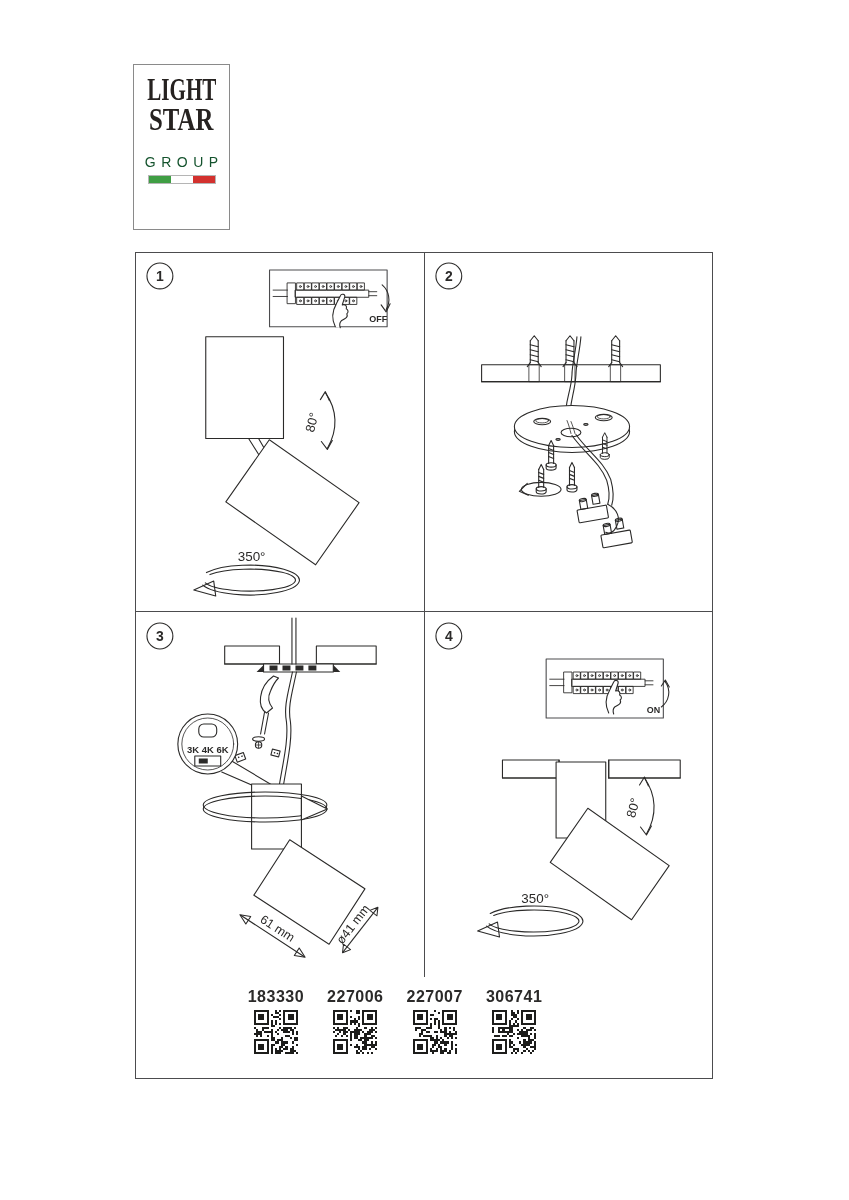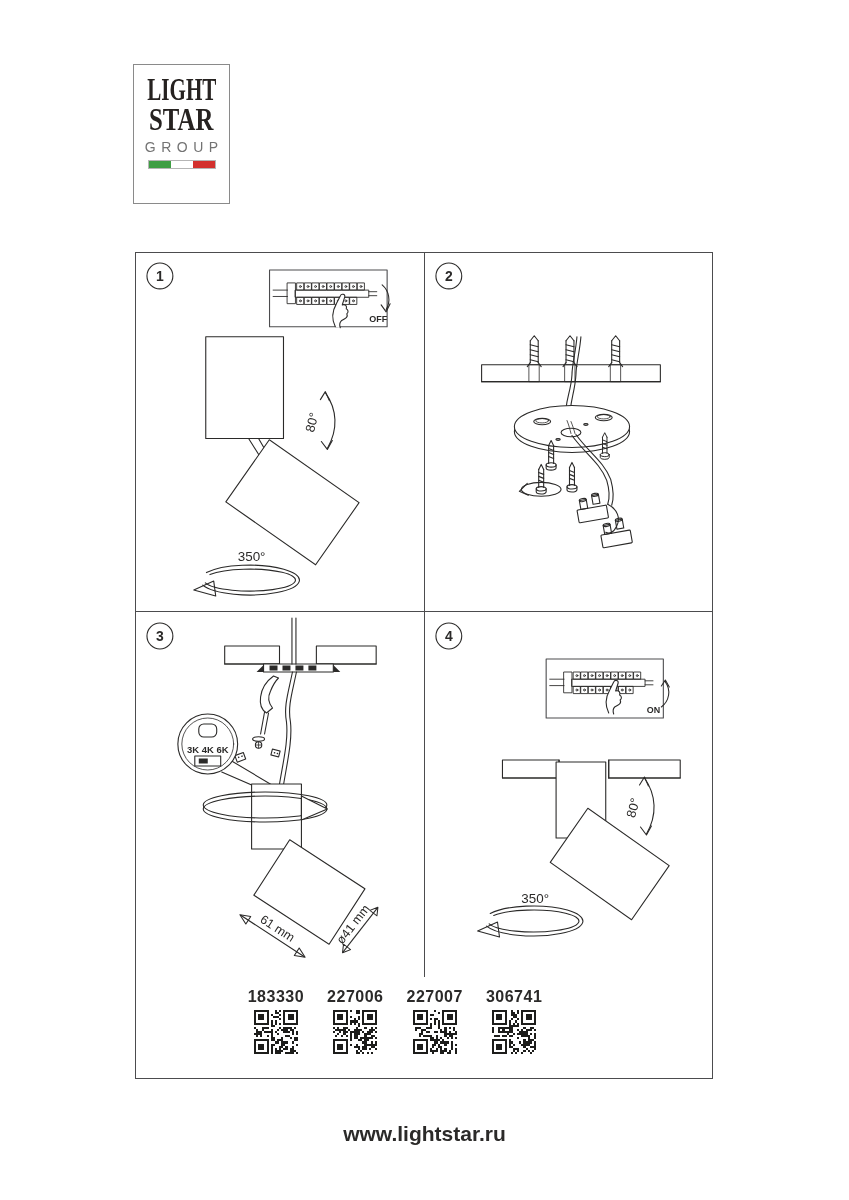--- a/index.html
+++ b/index.html
@@ -1,26 +1,26 @@
 <!DOCTYPE html>
 <html><head>
 <meta charset="utf-8">
 <style>
   html,body{margin:0;padding:0;background:#ffffff;}
   .page{position:relative;width:849px;height:1200px;background:#fff;overflow:hidden;
         font-family:"Liberation Sans",sans-serif;color:#262220;}
 
   
-  .logo-box{position:absolute;left:133px;top:64px;width:97px;height:140px;
+  .logo-box{position:absolute;left:133px;top:64px;width:97px;height:166px;
             border:1px solid #8a8a8a;display:flex;flex-direction:column;align-items:center;box-sizing:border-box;}
   .logo-light,.logo-star{font-family:"Liberation Serif",serif;font-weight:bold;font-size:31px;
             line-height:30px;color:#262220;white-space:nowrap;}
   .logo-light{margin-top:10px;transform:scaleX(.68);}
   .logo-star{transform:scaleX(.80);}
-  .logo-group{font-size:14px;color:#737373;letter-spacing:5.5px;margin-top:4px;margin-right:-5.5px;}
+  .logo-group{font-size:14px;color:#14532d;letter-spacing:5.5px;margin-top:19px;margin-right:-5.5px;}
   .flag{margin-top:5px;width:66px;height:7px;border:1px solid #b5b5b5;display:flex;box-sizing:content-box;}
   .flag span{flex:1;}
   .header-text{position:absolute;right:136px;top:58px;text-align:right;}
   .ht-series,.ht-articles{font-size:24px;font-weight:bold;line-height:31px;}
   .ht-instr1{margin-top:24px;}
   .ht-instr1,.ht-instr2{font-size:23px;font-weight:bold;line-height:30px;letter-spacing:1.5px;margin-right:-1.5px;}
 
   
   .grid{position:absolute;left:135px;top:252px;width:578px;height:827px;
         border:1px solid #4c4c4e;box-sizing:border-box;}
@@ -385,15 +385,14 @@
       </div>
       <div class="qr-item">
         <div class="qr-label">306741</div>
         <svg viewBox="0 0 21 21">
             <path d="M0 0h1v1h-1zM0 6h1v1h-1zM1 0h1v1h-1zM1 6h1v1h-1zM2 0h1v1h-1zM2 6h1v1h-1zM3 0h1v1h-1zM3 6h1v1h-1zM4 0h1v1h-1zM4 6h1v1h-1zM5 0h1v1h-1zM5 6h1v1h-1zM6 0h1v1h-1zM6 6h1v1h-1zM0 1h1v1h-1zM6 1h1v1h-1zM0 2h1v1h-1zM6 2h1v1h-1zM0 3h1v1h-1zM6 3h1v1h-1zM0 4h1v1h-1zM6 4h1v1h-1zM0 5h1v1h-1zM6 5h1v1h-1zM2 2h1v1h-1zM3 2h1v1h-1zM4 2h1v1h-1zM2 3h1v1h-1zM3 3h1v1h-1zM4 3h1v1h-1zM2 4h1v1h-1zM3 4h1v1h-1zM4 4h1v1h-1zM14 0h1v1h-1zM14 6h1v1h-1zM15 0h1v1h-1zM15 6h1v1h-1zM16 0h1v1h-1zM16 6h1v1h-1zM17 0h1v1h-1zM17 6h1v1h-1zM18 0h1v1h-1zM18 6h1v1h-1zM19 0h1v1h-1zM19 6h1v1h-1zM20 0h1v1h-1zM20 6h1v1h-1zM14 1h1v1h-1zM20 1h1v1h-1zM14 2h1v1h-1zM20 2h1v1h-1zM14 3h1v1h-1zM20 3h1v1h-1zM14 4h1v1h-1zM20 4h1v1h-1zM14 5h1v1h-1zM20 5h1v1h-1zM16 2h1v1h-1zM17 2h1v1h-1zM18 2h1v1h-1zM16 3h1v1h-1zM17 3h1v1h-1zM18 3h1v1h-1zM16 4h1v1h-1zM17 4h1v1h-1zM18 4h1v1h-1zM0 14h1v1h-1zM0 20h1v1h-1zM1 14h1v1h-1zM1 20h1v1h-1zM2 14h1v1h-1zM2 20h1v1h-1zM3 14h1v1h-1zM3 20h1v1h-1zM4 14h1v1h-1zM4 20h1v1h-1zM5 14h1v1h-1zM5 20h1v1h-1zM6 14h1v1h-1zM6 20h1v1h-1zM0 15h1v1h-1zM6 15h1v1h-1zM0 16h1v1h-1zM6 16h1v1h-1zM0 17h1v1h-1zM6 17h1v1h-1zM0 18h1v1h-1zM6 18h1v1h-1zM0 19h1v1h-1zM6 19h1v1h-1zM2 16h1v1h-1zM3 16h1v1h-1zM4 16h1v1h-1zM2 17h1v1h-1zM3 17h1v1h-1zM4 17h1v1h-1zM2 18h1v1h-1zM3 18h1v1h-1zM4 18h1v1h-1zM9 0h1v1h-1zM12 0h1v1h-1zM9 1h1v1h-1zM10 1h1v1h-1zM12 1h1v1h-1zM9 2h1v1h-1zM10 2h1v1h-1zM11 2h1v1h-1zM10 3h1v1h-1zM11 3h1v1h-1zM9 4h1v1h-1zM12 4h1v1h-1zM8 5h1v1h-1zM11 5h1v1h-1zM8 6h1v1h-1zM10 6h1v1h-1zM12 6h1v1h-1zM8 7h1v1h-1zM9 7h1v1h-1zM10 7h1v1h-1zM11 7h1v1h-1zM12 7h1v1h-1zM0 8h1v1h-1zM3 8h1v1h-1zM4 8h1v1h-1zM5 8h1v1h-1zM6 8h1v1h-1zM7 8h1v1h-1zM8 8h1v1h-1zM9 8h1v1h-1zM15 8h1v1h-1zM18 8h1v1h-1zM19 8h1v1h-1zM0 9h1v1h-1zM3 9h1v1h-1zM5 9h1v1h-1zM8 9h1v1h-1zM9 9h1v1h-1zM12 9h1v1h-1zM14 9h1v1h-1zM16 9h1v1h-1zM17 9h1v1h-1zM18 9h1v1h-1zM20 9h1v1h-1zM0 10h1v1h-1zM3 10h1v1h-1zM4 10h1v1h-1zM5 10h1v1h-1zM6 10h1v1h-1zM7 10h1v1h-1zM8 10h1v1h-1zM9 10h1v1h-1zM13 10h1v1h-1zM14 10h1v1h-1zM15 10h1v1h-1zM16 10h1v1h-1zM7 11h1v1h-1zM10 11h1v1h-1zM12 11h1v1h-1zM13 11h1v1h-1zM14 11h1v1h-1zM15 11h1v1h-1zM16 11h1v1h-1zM18 11h1v1h-1zM20 11h1v1h-1zM1 12h1v1h-1zM2 12h1v1h-1zM3 12h1v1h-1zM5 12h1v1h-1zM6 12h1v1h-1zM8 12h1v1h-1zM9 12h1v1h-1zM14 12h1v1h-1zM15 12h1v1h-1zM16 12h1v1h-1zM17 12h1v1h-1zM20 12h1v1h-1zM12 13h1v1h-1zM17 13h1v1h-1zM20 13h1v1h-1zM8 14h1v1h-1zM15 14h1v1h-1zM17 14h1v1h-1zM18 14h1v1h-1zM19 14h1v1h-1zM8 15h1v1h-1zM9 15h1v1h-1zM13 15h1v1h-1zM15 15h1v1h-1zM16 15h1v1h-1zM17 15h1v1h-1zM18 15h1v1h-1zM20 15h1v1h-1zM8 16h1v1h-1zM10 16h1v1h-1zM14 16h1v1h-1zM15 16h1v1h-1zM16 16h1v1h-1zM17 16h1v1h-1zM20 16h1v1h-1zM8 17h1v1h-1zM9 17h1v1h-1zM15 17h1v1h-1zM18 17h1v1h-1zM19 17h1v1h-1zM20 17h1v1h-1zM10 18h1v1h-1zM11 18h1v1h-1zM12 18h1v1h-1zM16 18h1v1h-1zM20 18h1v1h-1zM10 19h1v1h-1zM12 19h1v1h-1zM15 19h1v1h-1zM17 19h1v1h-1zM19 19h1v1h-1zM9 20h1v1h-1zM11 20h1v1h-1zM14 20h1v1h-1zM18 20h1v1h-1z" fill="#1d1d1b"></path>
           </svg>
       </div>
     </div>
   </div>
 
-  <div class="footer">www.lightstar.ru</div>
 
 </div>
 
 </body></html>

